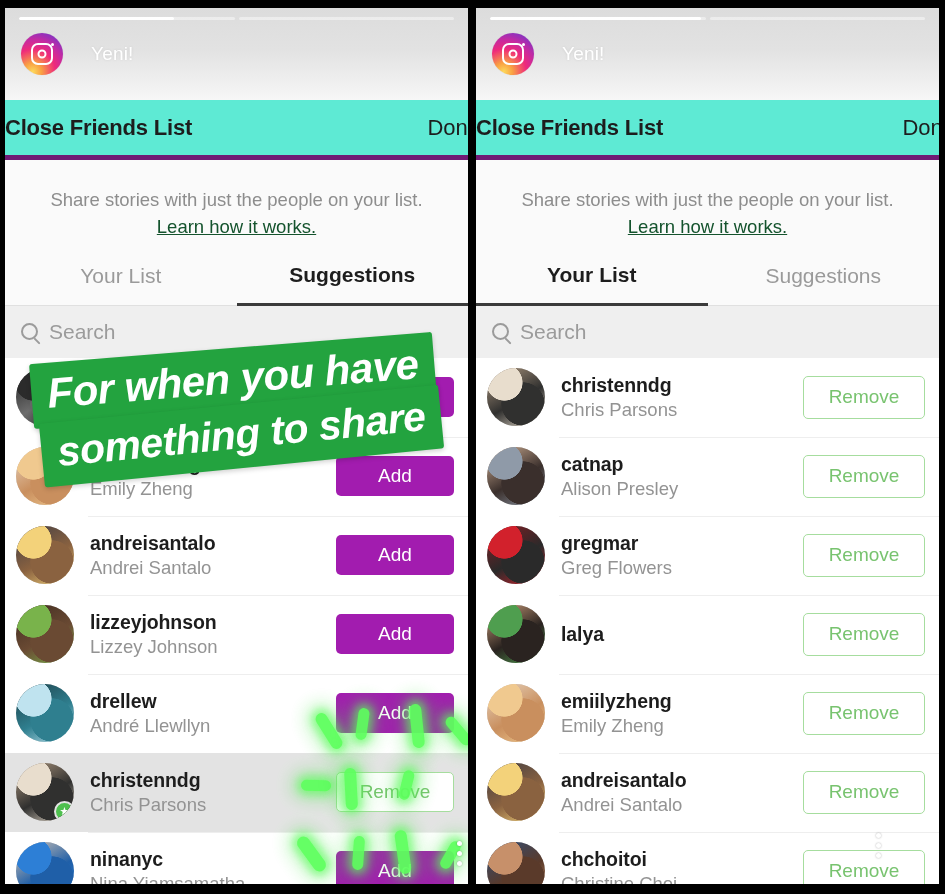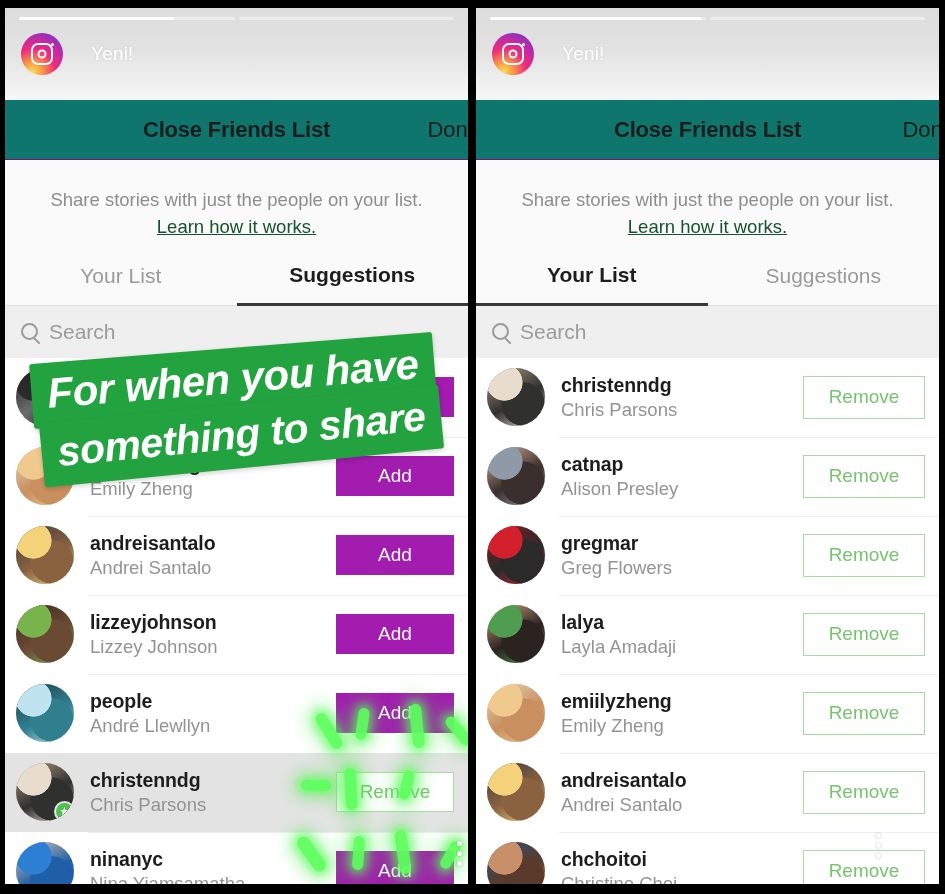--- a/index.html
+++ b/index.html
@@ -89,26 +89,26 @@
     color: #ffffff;
     font-size: 19px;
     font-weight: 400;
     letter-spacing: 0.2px;
     text-shadow: 0 0 3px rgba(0,0,0,0.10);
   }
 
   
   .navbar {
     position: relative;
-    background: #0f766e;
+    background: #5eead4;
     height: 60px;
     display: flex;
     align-items: center;
-    justify-content: center;
-    border-bottom: 1px solid #701a75;
+    justify-content: flex-start;
+    border-bottom: 5px solid #701a75;
   }
   .nav-title {
     font-size: 22px;
     font-weight: 700;
     color: #1d1d1d;
     letter-spacing: -0.2px;
   }
   .nav-done {
     position: absolute;
     right: -12px;
@@ -246,21 +246,21 @@
   .fname {
     font-size: 18.5px;
     color: #939393;
     margin-top: 2px;
     white-space: nowrap;
   }
   .btn {
     flex: 0 0 auto;
     width: 118px;
     height: 40px;
-    border-radius: 0;
+    border-radius: 5px;
     display: flex;
     align-items: center;
     justify-content: center;
     font-size: 19px;
     font-weight: 400;
   }
   .btn.add {
     background: #a21caf;
     color: #ffffff;
   }
@@ -418,21 +418,21 @@
             <div class="uname">lizzeyjohnson</div>
             <div class="fname">Lizzey Johnson</div>
           </div>
           <div class="btn add">Add</div>
         </div>
         <div class="row">
           <div class="avatar">
             <div class="ava-inner" style="background:radial-gradient(circle at 30% 25%, #bfe3ef 0%, #bfe3ef 30%, transparent 31%),radial-gradient(circle at 62% 62%, #2f7f8f 0%, #2f7f8f 42%, transparent 43%),linear-gradient(150deg, #1d3c44 0%, #2f7f8f 55%, #bfe3ef 100%)"></div>
           </div>
           <div class="names">
-            <div class="uname">people</div>
+            <div class="uname">drellew</div>
             <div class="fname">André Llewllyn</div>
           </div>
           <div class="btn add">Add</div>
         </div>
         <div class="row highlight">
           <div class="avatar">
             <div class="ava-inner" style="background:radial-gradient(circle at 30% 25%, #e8ddcd 0%, #e8ddcd 30%, transparent 31%),radial-gradient(circle at 62% 62%, #30302f 0%, #30302f 42%, transparent 43%),linear-gradient(150deg, #b59d83 0%, #30302f 55%, #e8ddcd 100%)"></div>
             <span class="badge">
               <span class="star">★</span>
             </span>
@@ -540,21 +540,20 @@
             <div class="fname">Greg Flowers</div>
           </div>
           <div class="btn remove">Remove</div>
         </div>
         <div class="row">
           <div class="avatar">
             <div class="ava-inner" style="background:radial-gradient(circle at 30% 25%, #4f9e4f 0%, #4f9e4f 30%, transparent 31%),radial-gradient(circle at 62% 62%, #2a2320 0%, #2a2320 42%, transparent 43%),linear-gradient(150deg, #d9a882 0%, #2a2320 55%, #4f9e4f 100%)"></div>
           </div>
           <div class="names">
             <div class="uname">lalya</div>
-            <div class="fname">Layla Amadaji</div>
           </div>
           <div class="btn remove">Remove</div>
         </div>
         <div class="row">
           <div class="avatar">
             <div class="ava-inner" style="background:radial-gradient(circle at 30% 25%, #f0c98f 0%, #f0c98f 30%, transparent 31%),radial-gradient(circle at 62% 62%, #c98f5e 0%, #c98f5e 42%, transparent 43%),linear-gradient(150deg, #e8d7c3 0%, #c98f5e 55%, #f0c98f 100%)"></div>
           </div>
           <div class="names">
             <div class="uname">emiilyzheng</div>
             <div class="fname">Emily Zheng</div>

